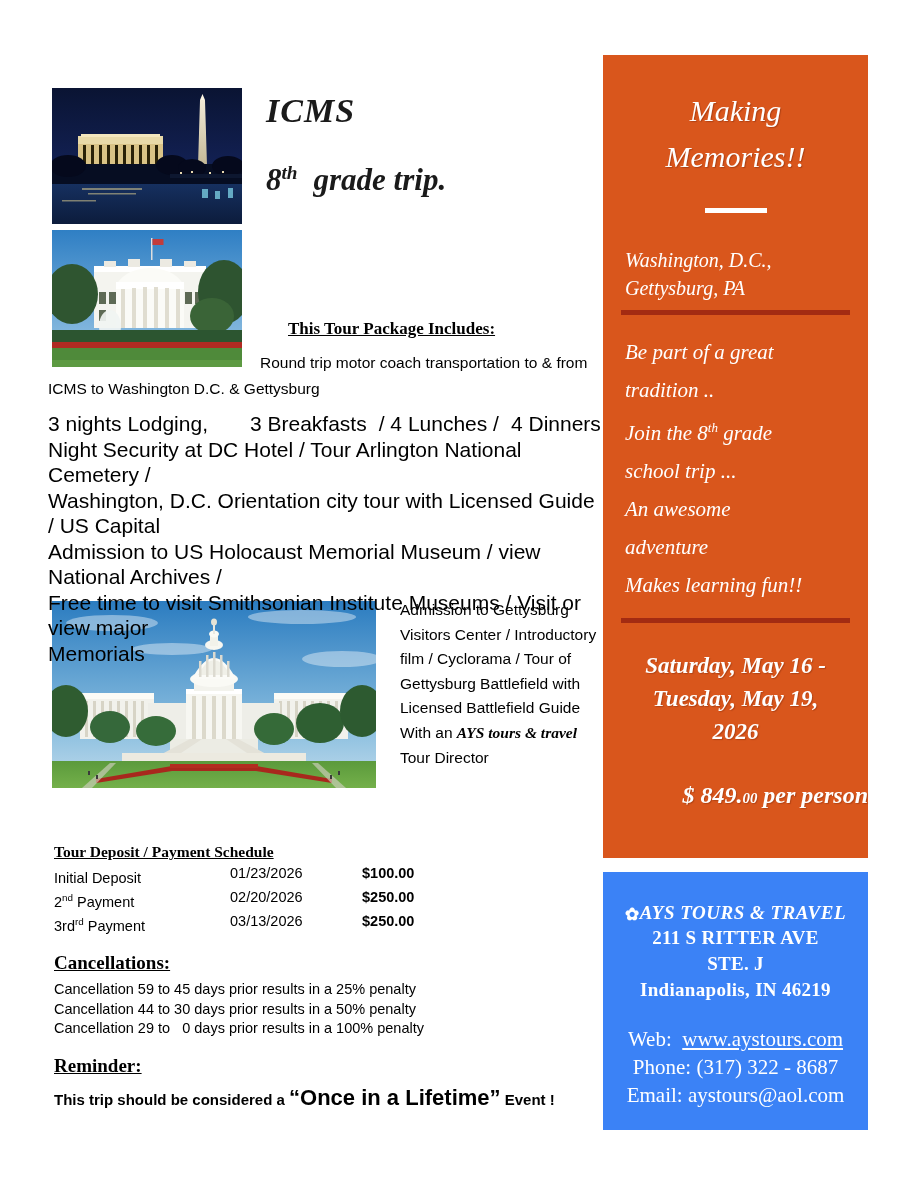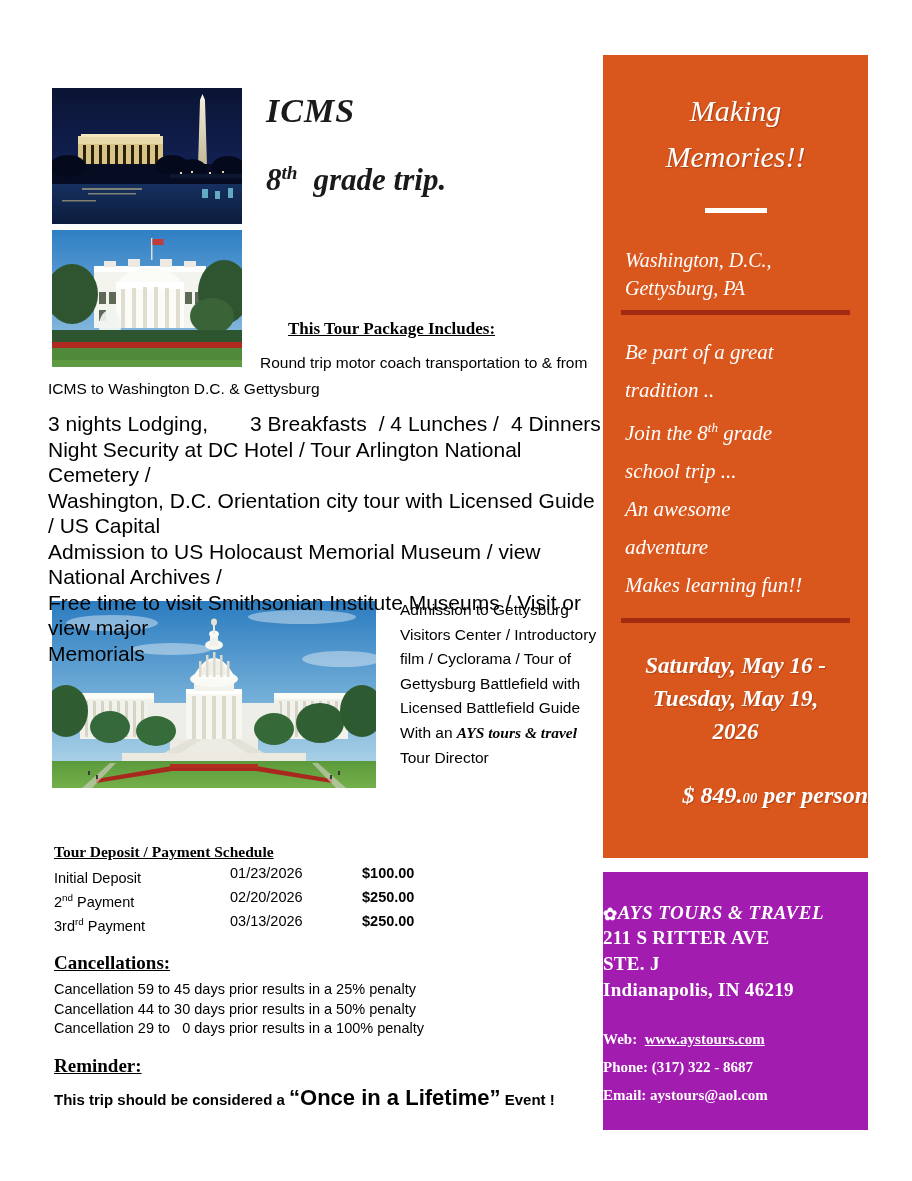--- a/index.html
+++ b/index.html
@@ -262,24 +262,24 @@
     text-shadow: 1px 1px 1px rgba(120,40,10,0.4);
   }
   #panel-price .cents { font-size: 0.62em; }
 
   #panel-contact {
     position: absolute;
     left: 603px;
     top: 872px;
     width: 265px;
     height: 258px;
-    background: #a21caf;
+    background: #3b82f6;
     color: #ffffff;
     font-family: "Liberation Serif", serif;
-    text-align: left;
+    text-align: center;
   }
   #company-name {
     padding-top: 30px;
     font-style: italic;
     font-weight: bold;
     font-size: 19px;
     letter-spacing: 0.5px;
     white-space: nowrap;
   }
   #gear-icon {
@@ -288,22 +288,22 @@
     vertical-align: -1px;
   }
   .addr-line {
     font-weight: bold;
     font-size: 19px;
     line-height: 26px;
     letter-spacing: 0.3px;
   }
   #contact-lines { margin-top: 22px; }
   .contact-line {
-    font-weight: bold;
-    font-size: 15px;
+    font-weight: normal;
+    font-size: 21px;
     line-height: 28px;
   }
   .contact-line .u { text-decoration: underline; }
 </style>
 </head>
 <body>
 
 <div id="left-column">
 
   <div class="photo" id="photo-lincoln">

